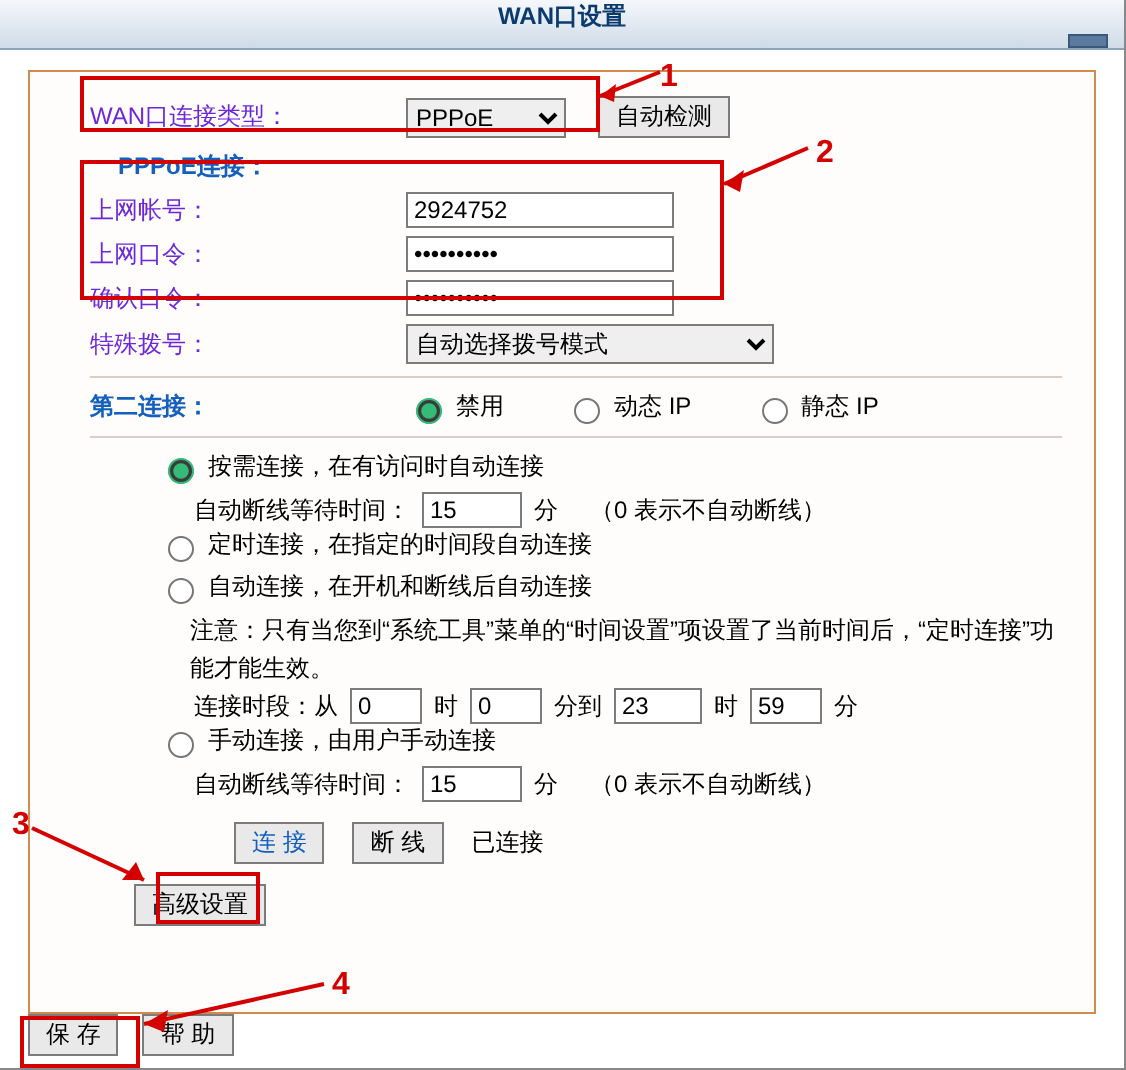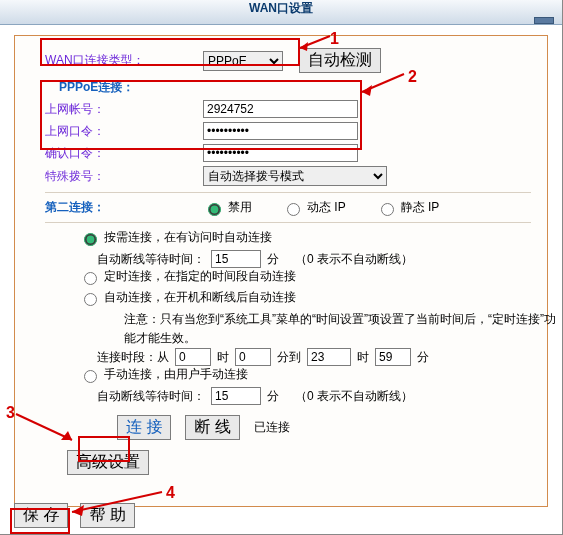--- a/index.html
+++ b/index.html
@@ -5,24 +5,24 @@
   body { margin: 0; font-family: "Microsoft YaHei", SimSun, Arial, sans-serif; font-size: 12px; background: #fff; }
   .window { width: 563px; height: 535px; box-sizing: border-box; background: #fff; border-right: 1px solid #888; border-bottom: 1px solid #888; position: relative; }
   .titlebar { height: 24px; background: linear-gradient(#f5f8fb,#cfdbe8); border-bottom: 1px solid #8ba5bf; display: flex; align-items: center; padding: 0 8px; font-weight: bold; color: #0b3b6e; flex-direction: column; }
   .titlebar .tb-icon { width: 18px; height: 12px; background: #5a7aa0; border: 1px solid #3a587a; margin-left: auto; }
   .outer { margin: 10px 14px 22px 14px; border: 1px solid #d28b4c; background: #fefdfb; height: 470px; position: relative; }
   .content { padding: 12px 16px 10px 30px; }
   .row { display: flex; align-items: center; margin-bottom: 4px; }
   .lbl { width: 158px; color: #6d28d9; }
   .blue { color: #1560bd; font-weight: bold; }
   .input-txt { height: 18px; border: 1px solid #7c7c7c; font-size: 12px; padding: 1px 3px; box-sizing: border-box; }
-  .w160 { width: 155px; }
+  .w160 { width: 134px; }
   .w70 { width: 50px; }
   .sel { height: 20px; border: 1px solid #7c7c7c; font-size: 12px; }
-  .btn { border: 1px solid #7c7c7c; background: #e9e9e9; padding: 1px 8px; font-size: 16px; cursor: pointer; }
+  .btn { border: 1px solid #7c7c7c; background: #e9e9e9; padding: 1px 8px; font-size: 12px; cursor: pointer; }
   .radio { display: flex; align-items: center; gap: 4px; }
   input[type=radio]{ accent-color: #3b7; }
   .indent { margin-left: 34px; }
   .note { margin-left: 34px; color: #000; line-height: 1.6; }
   .sub { margin-left: 34px; display: flex; align-items: flex-end; gap: 6px; flex-wrap: wrap; }
   .connect-row { margin-left: 34px; display: flex; align-items: center; gap: 14px; }
   .footer { position: absolute; left: 14px; bottom: 6px; display: flex; gap: 12px; }
   
   .ann-box { position: absolute; border: 2px solid #d40000; pointer-events: none; }
   .ann-text { position: absolute; color: #d40000; font-size: 16px; font-weight: bold; pointer-events: none; }
@@ -107,21 +107,21 @@
 
       <label class="row indent">
           <input type="radio" name="mode" style="">
           <span style="margin-left:4px">定时连接，在指定的时间段自动连接</span>
         </label>
 
       <label class="row indent">
           <input type="radio" name="mode" style="">
           <span style="margin-left:4px">自动连接，在开机和断线后自动连接</span>
         </label>
-      <div class="note" style="margin-left:79px; width:440px">注意：只有当您到“系统工具”菜单的“时间设置”项设置了当前时间后，“定时连接”功能才能生效。</div>
+      <div class="note" style="margin-left:50px; width:440px">注意：只有当您到“系统工具”菜单的“时间设置”项设置了当前时间后，“定时连接”功能才能生效。</div>
       <div class="sub" style="margin-left:52px">
         <span>连接时段：从</span>
         <input class="input-txt" style="width: 36px;" value="0">
         <span>时</span>
         <input class="input-txt" style="width: 36px;" value="0">
         <span>分到</span>
         <input class="input-txt" style="width: 44px;" value="23">
         <span>时</span>
         <input class="input-txt" style="width: 36px;" value="59">
         <span>分</span>

